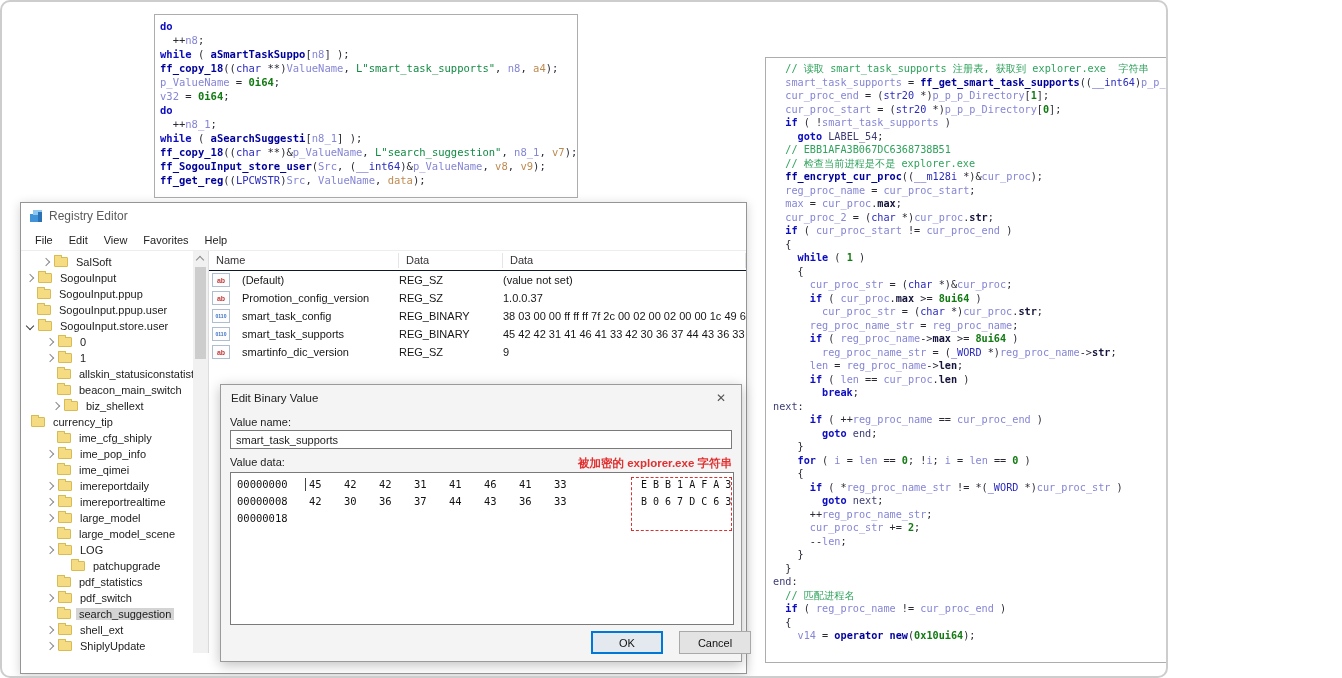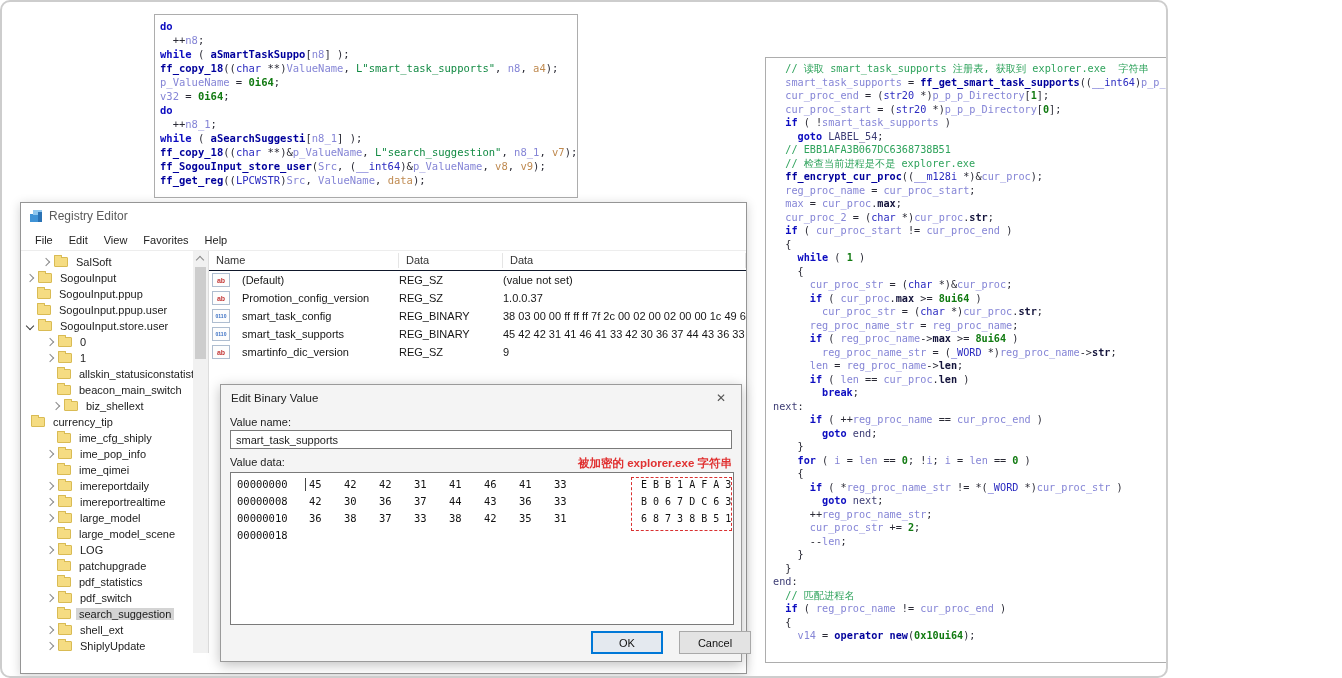--- a/index.html
+++ b/index.html
@@ -187,21 +187,21 @@
           <div class="trow" style="padding-left: 26px;">
             <span class="chev none"></span>
             <span class="folder"></span>
             <span class="tlabel">large_model_scene</span>
           </div>
           <div class="trow" style="padding-left: 26px;">
             <span class="chev right"></span>
             <span class="folder"></span>
             <span class="tlabel">LOG</span>
           </div>
-          <div class="trow" style="padding-left: 26px;">
+          <div class="trow" style="padding-left: 40px;">
             <span class="chev none"></span>
             <span class="folder"></span>
             <span class="tlabel">patchupgrade</span>
           </div>
           <div class="trow" style="padding-left: 26px;">
             <span class="chev none"></span>
             <span class="folder"></span>
             <span class="tlabel">pdf_statistics</span>
           </div>
           <div class="trow" style="padding-left: 26px;">
@@ -292,21 +292,20 @@
       <span>smart_task_supports</span>
     </div>
     <div class="drow">
       <span>Value data:</span>
       <span class="dannot">被加密的 explorer.exe 字符串</span>
     </div>
     <div class="hexbox" id="hexbox">
       <span class="hdash"></span>
     <div class="hrow"><span class="hoff">00000000</span><span class="hcaret"></span><span class="hbyte">45</span><span class="hbyte">42</span><span class="hbyte">42</span><span class="hbyte">31</span><span class="hbyte">41</span><span class="hbyte">46</span><span class="hbyte">41</span><span class="hbyte">33</span><span class="hascii">E B B 1 A F A 3</span></div>
         <div class="hrow"><span class="hoff">00000008</span><span class="hbyte">42</span><span class="hbyte">30</span><span class="hbyte">36</span><span class="hbyte">37</span><span class="hbyte">44</span><span class="hbyte">43</span><span class="hbyte">36</span><span class="hbyte">33</span><span class="hascii">B 0 6 7 D C 6 3</span></div>
-        <div class="hrow"><span class="hoff">00000010</span><span class="hbyte">36</span><span class="hbyte">38</span><span class="hbyte">37</span><span class="hbyte">33</span><span class="hbyte">38</span><span class="hbyte">42</span><span class="hbyte">35</span><span class="hbyte">31</span><span class="hascii">6 8 7 3 8 B 5 1</span></div>
         <div class="hrow"><span class="hoff">00000018</span><span class="hascii"></span></div>
       </div>
     <div class="dbuttons">
       <button class="btn ok">OK</button>
       <button class="btn cancel">Cancel</button>
     </div>
   </div>
 
 </div>
 

